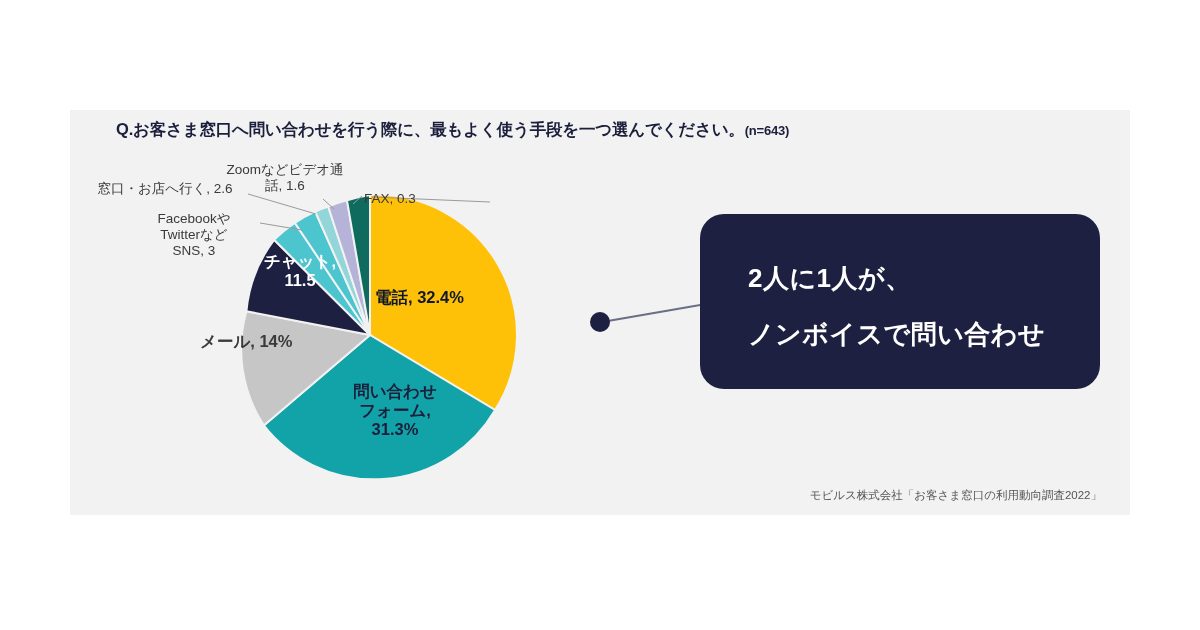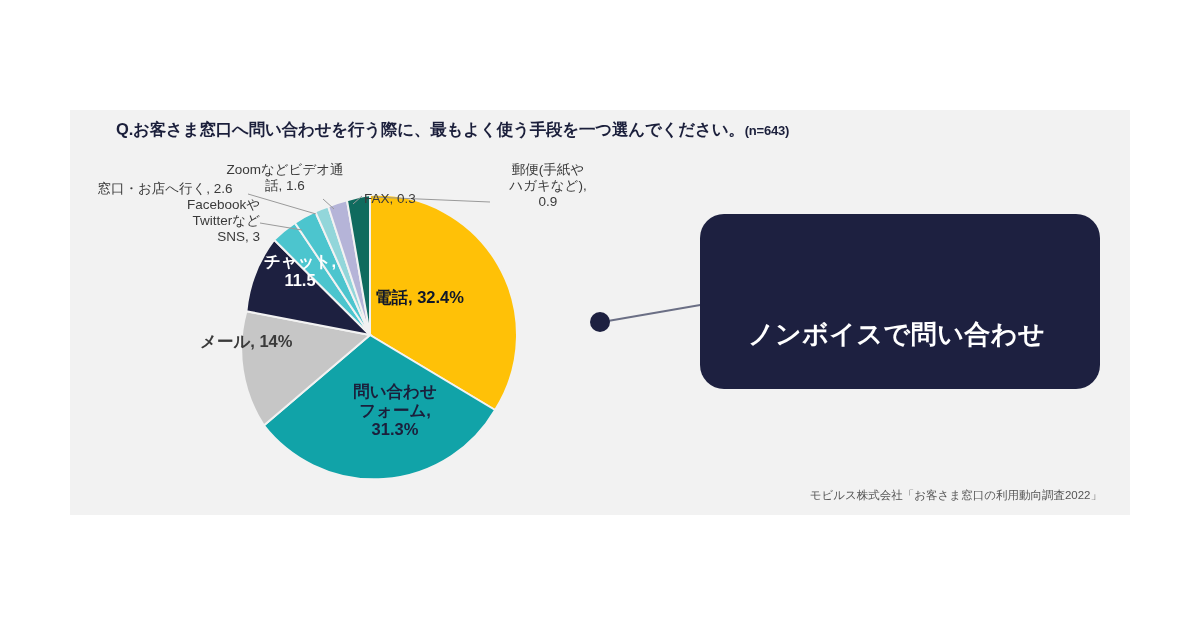--- a/index.html
+++ b/index.html
@@ -55,21 +55,21 @@
 
   
   .ext-label {
     position: absolute;
     font-size: 13.5px;
     color: #3a3a3a;
     line-height: 1.18;
     white-space: pre-line;
   }
   #label-madoguchi { left: 6px;  top: 71px;  width: 178px; text-align: center; }
-  #label-sns       { left: 58px; top: 87px; width: 132px; text-align: right; }
+  #label-sns       { left: 58px; top: 101px; width: 132px; text-align: center; }
   #label-zoom      { left: 156px; top: 52px; width: 118px; text-align: center; }
   #label-fax       { left: 294px; top: 52px; width: 92px;  text-align: left; margin-top: 29px; }
   #label-yubin     { left: 424px; top: 52px; width: 108px; text-align: center; }
 
   
   .in-label {
     position: absolute;
     font-weight: bold;
     line-height: 1.15;
     white-space: pre-line;
@@ -169,37 +169,35 @@
       </g>
     </svg>
 
     <div class="ext-label" id="label-madoguchi">窓口・お店へ行く, 2.6</div>
     <div class="ext-label" id="label-sns">Facebookや
 Twitterなど
 SNS, 3</div>
     <div class="ext-label" id="label-zoom">Zoomなどビデオ通
 話, 1.6</div>
     <div class="ext-label" id="label-fax">FAX, 0.3</div>
-    <div class="ext-label" id="label-yubin">郵便(手紙や
-ハガキなど),
-0.9</div>
 
     <div class="in-label" id="label-denwa">電話, 32.4%</div>
     <div class="in-label" id="label-form">問い合わせ
 フォーム,
 31.3%</div>
     <div class="in-label" id="label-mail">メール, 14%</div>
     <div class="in-label" id="label-chat">チャット,
 11.5</div>
   </div>
 
   <svg id="callout-connector" width="130" height="40">
     <line x1="14" y1="28" x2="118" y2="10" stroke="#6b6f85" stroke-width="2"></line>
     <circle cx="12" cy="28" r="10" fill="#1d2040"></circle>
   </svg>
 
   <div id="callout-box">
+    <div id="callout-line-1">2人に1人が、</div>
     <div id="callout-line-2">ノンボイスで問い合わせ</div>
   </div>
 
   <div id="source-note">モビルス株式会社「お客さま窓口の利用動向調査2022」</div>
 
 </div>
 
 </body></html>

